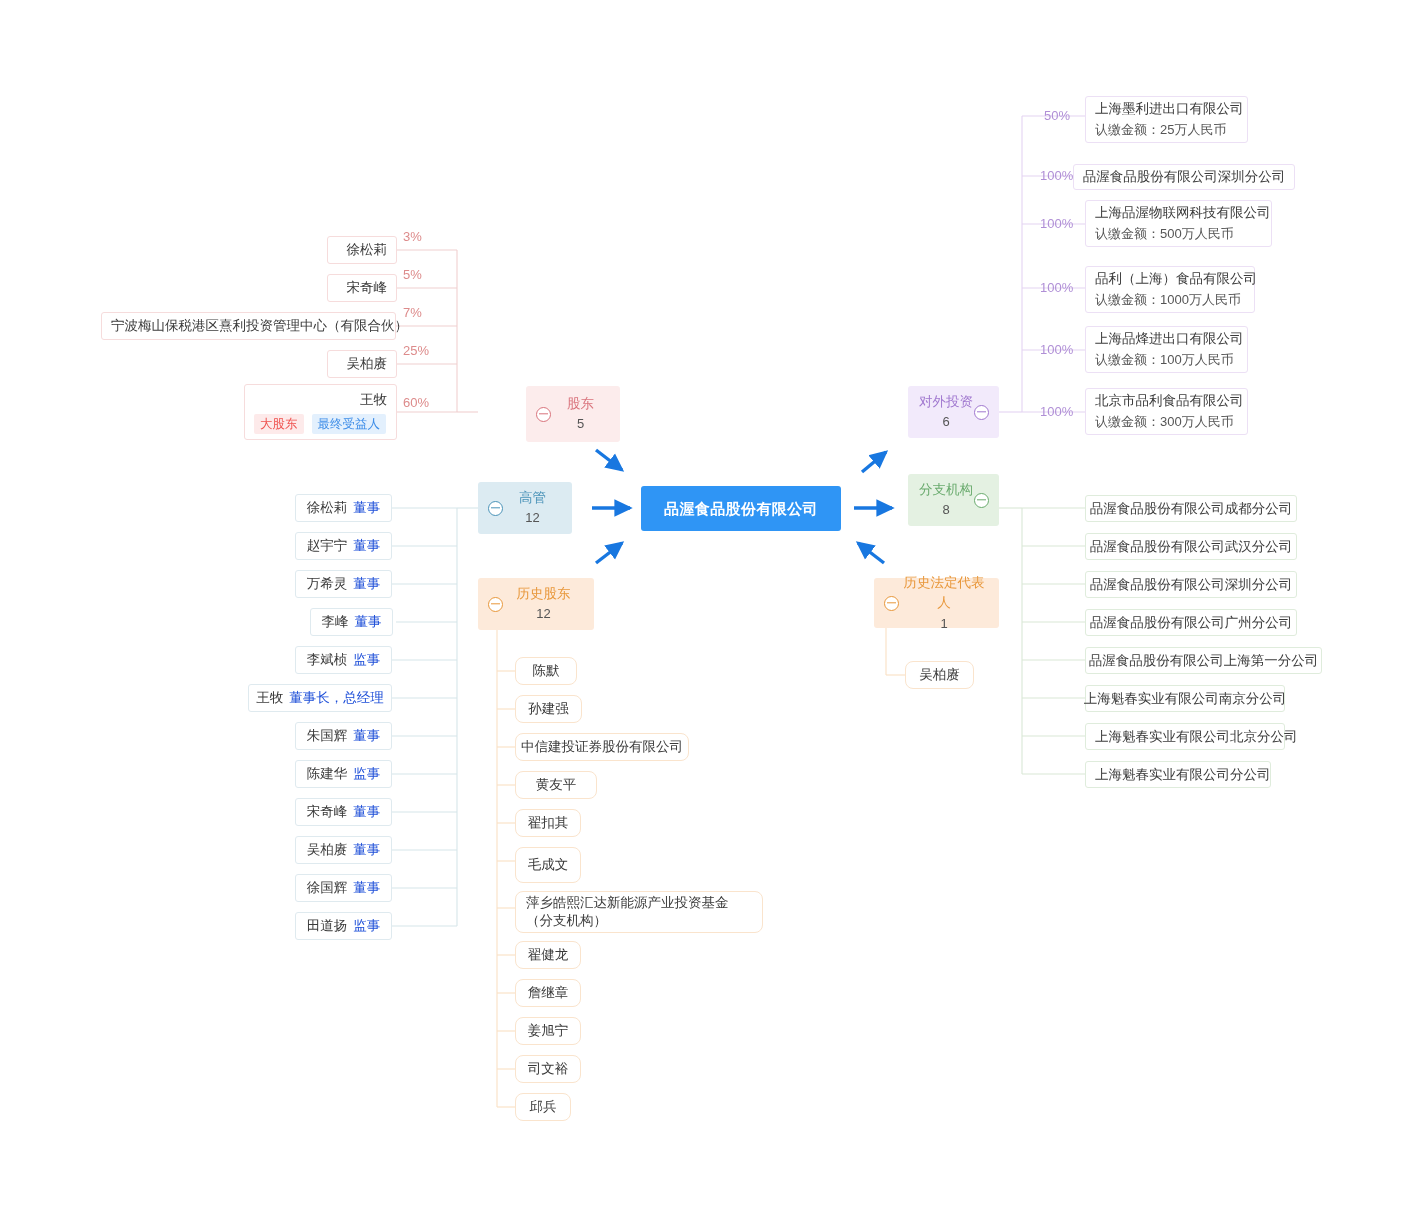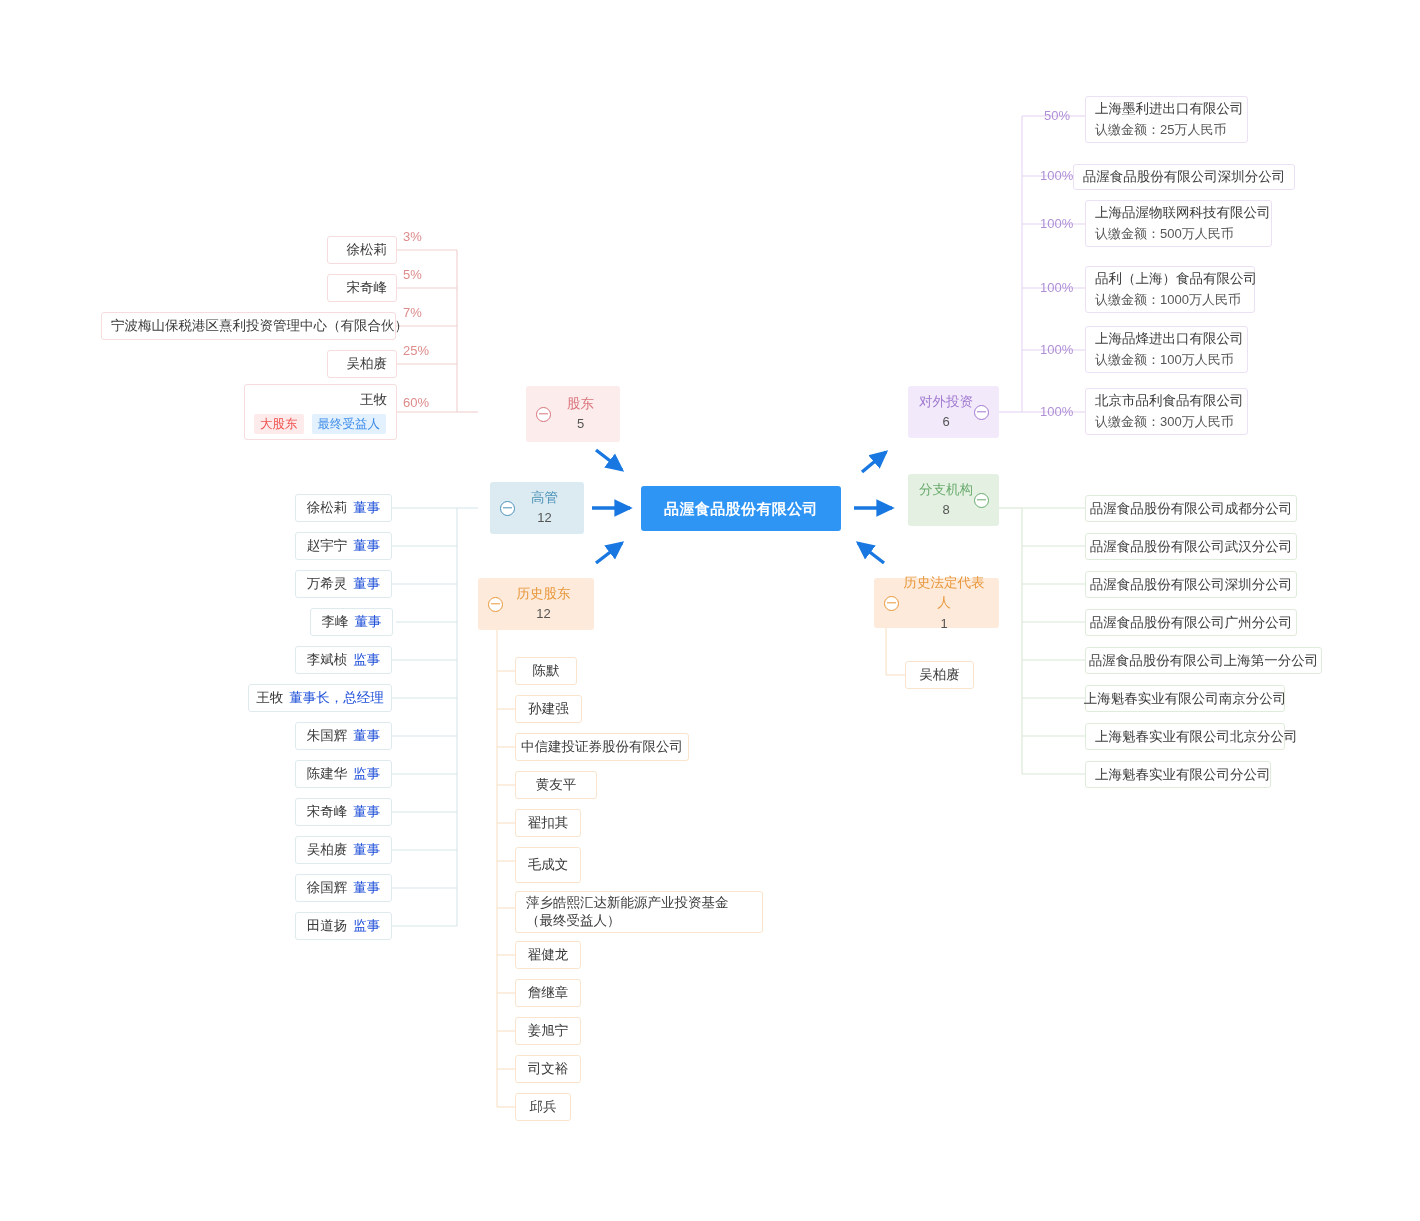--- a/index.html
+++ b/index.html
@@ -77,21 +77,21 @@
     background: #ffffff;
     border: 1px solid #e6e6e6;
     border-radius: 3px;
     padding: 0 9px;
     font-size: 13.5px;
     color: #3a3a3a;
     white-space: nowrap;
   }
   .leaf-pink   { border-color:#f6dcdc; }
   .leaf-blue   { border-color:#dfeaef; }
-  .leaf-orange { border-color:#fae4cd; }
+  .leaf-orange { border-color:#fae4cd;border-radius:8px; }
   .leaf-purple { border-color:#ece0f5; }
   .leaf-green  { border-color:#dfecdc; }
 
   .leaf.multi { white-space: normal; align-items: center; }
   .leaf .sub {
     display:block;
     font-size: 13px;
     color: #555;
     margin-top: 3px;
   }
@@ -227,21 +227,21 @@
   </div>
 
   <div class="node cat cat-shareholder" style="left:478px; top:386px; width:94px; height:56px;margin-left:48px;">
     <span class="minus"></span>
     <span class="cat-text">
       <span>股东</span>
       <span class="cat-count">5</span>
     </span>
   </div>
 
-  <div class="node cat cat-exec" style="left:478px; top:482px; width:94px; height:52px;margin-left:12px;">
+  <div class="node cat cat-exec" style="left:478px; top:482px; width:94px; height:52px;">
     <span class="minus"></span>
     <span class="cat-text">
       <span>高管</span>
       <span class="cat-count">12</span>
     </span>
   </div>
 
   <div class="node cat cat-hist-sh" style="left:478px; top:578px; width:116px; height:52px;">
     <span class="minus"></span>
     <span class="cat-text">
@@ -364,21 +364,21 @@
   <div class="node leaf leaf-orange" style="left:515px; top:771px; width:82px; height:28px; justify-content:center;">
     <span>黄友平</span>
   </div>
   <div class="node leaf leaf-orange" style="left:515px; top:809px; width:66px; height:28px; justify-content:center;">
     <span>翟扣其</span>
   </div>
   <div class="node leaf leaf-orange" style="left:515px; top:847px; width:66px; height:36px; justify-content:center;">
     <span>毛成文</span>
   </div>
   <div class="node leaf leaf-orange multi" style="left:515px; top:891px; width:248px; height:42px; padding:0 10px;">
-    <span style="line-height:1.35;">萍乡皓熙汇达新能源产业投资基金（最终受益人）</span>
+    <span style="line-height:1.35;">萍乡皓熙汇达新能源产业投资基金（分支机构）</span>
   </div>
   <div class="node leaf leaf-orange" style="left:515px; top:941px; width:66px; height:28px; justify-content:center;">
     <span>翟健龙</span>
   </div>
   <div class="node leaf leaf-orange" style="left:515px; top:979px; width:66px; height:28px; justify-content:center;">
     <span>詹继章</span>
   </div>
   <div class="node leaf leaf-orange" style="left:515px; top:1017px; width:66px; height:28px; justify-content:center;">
     <span>姜旭宁</span>
   </div>

